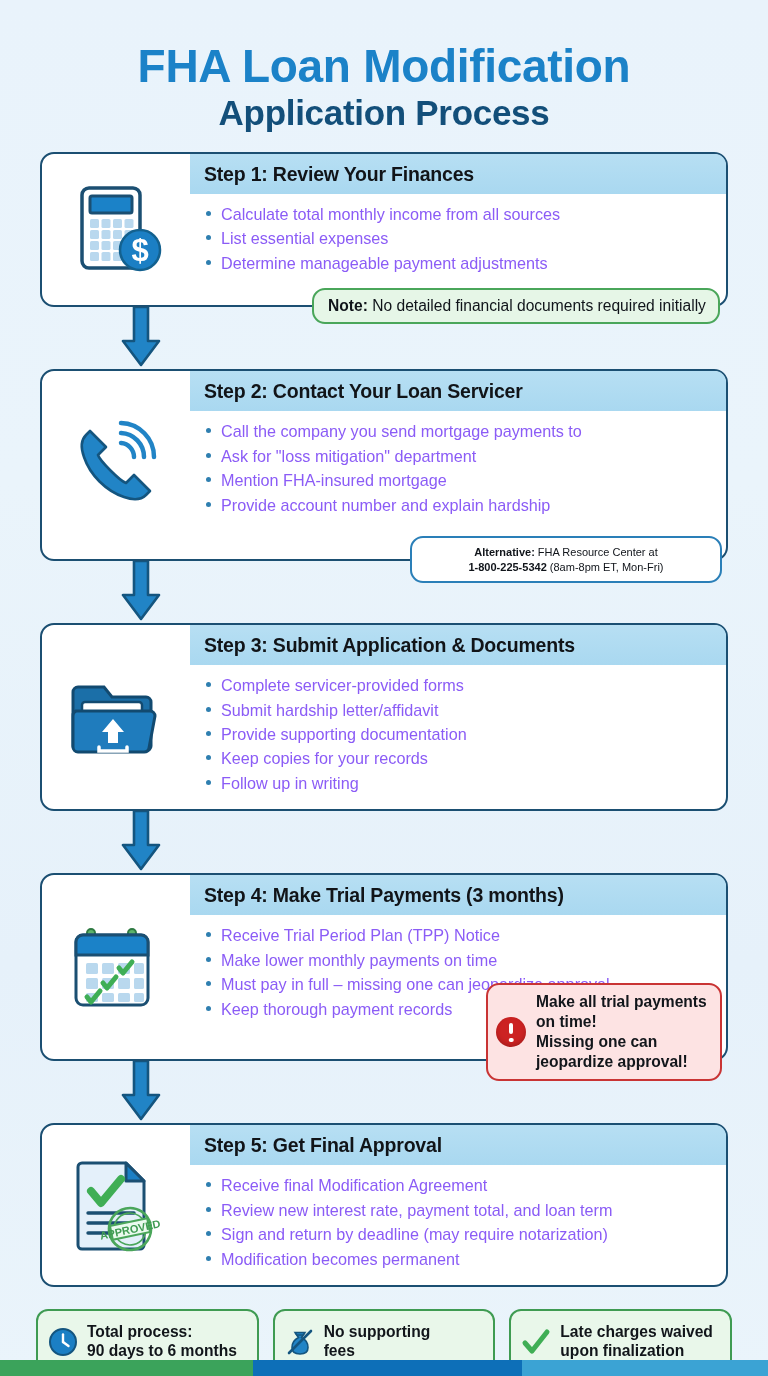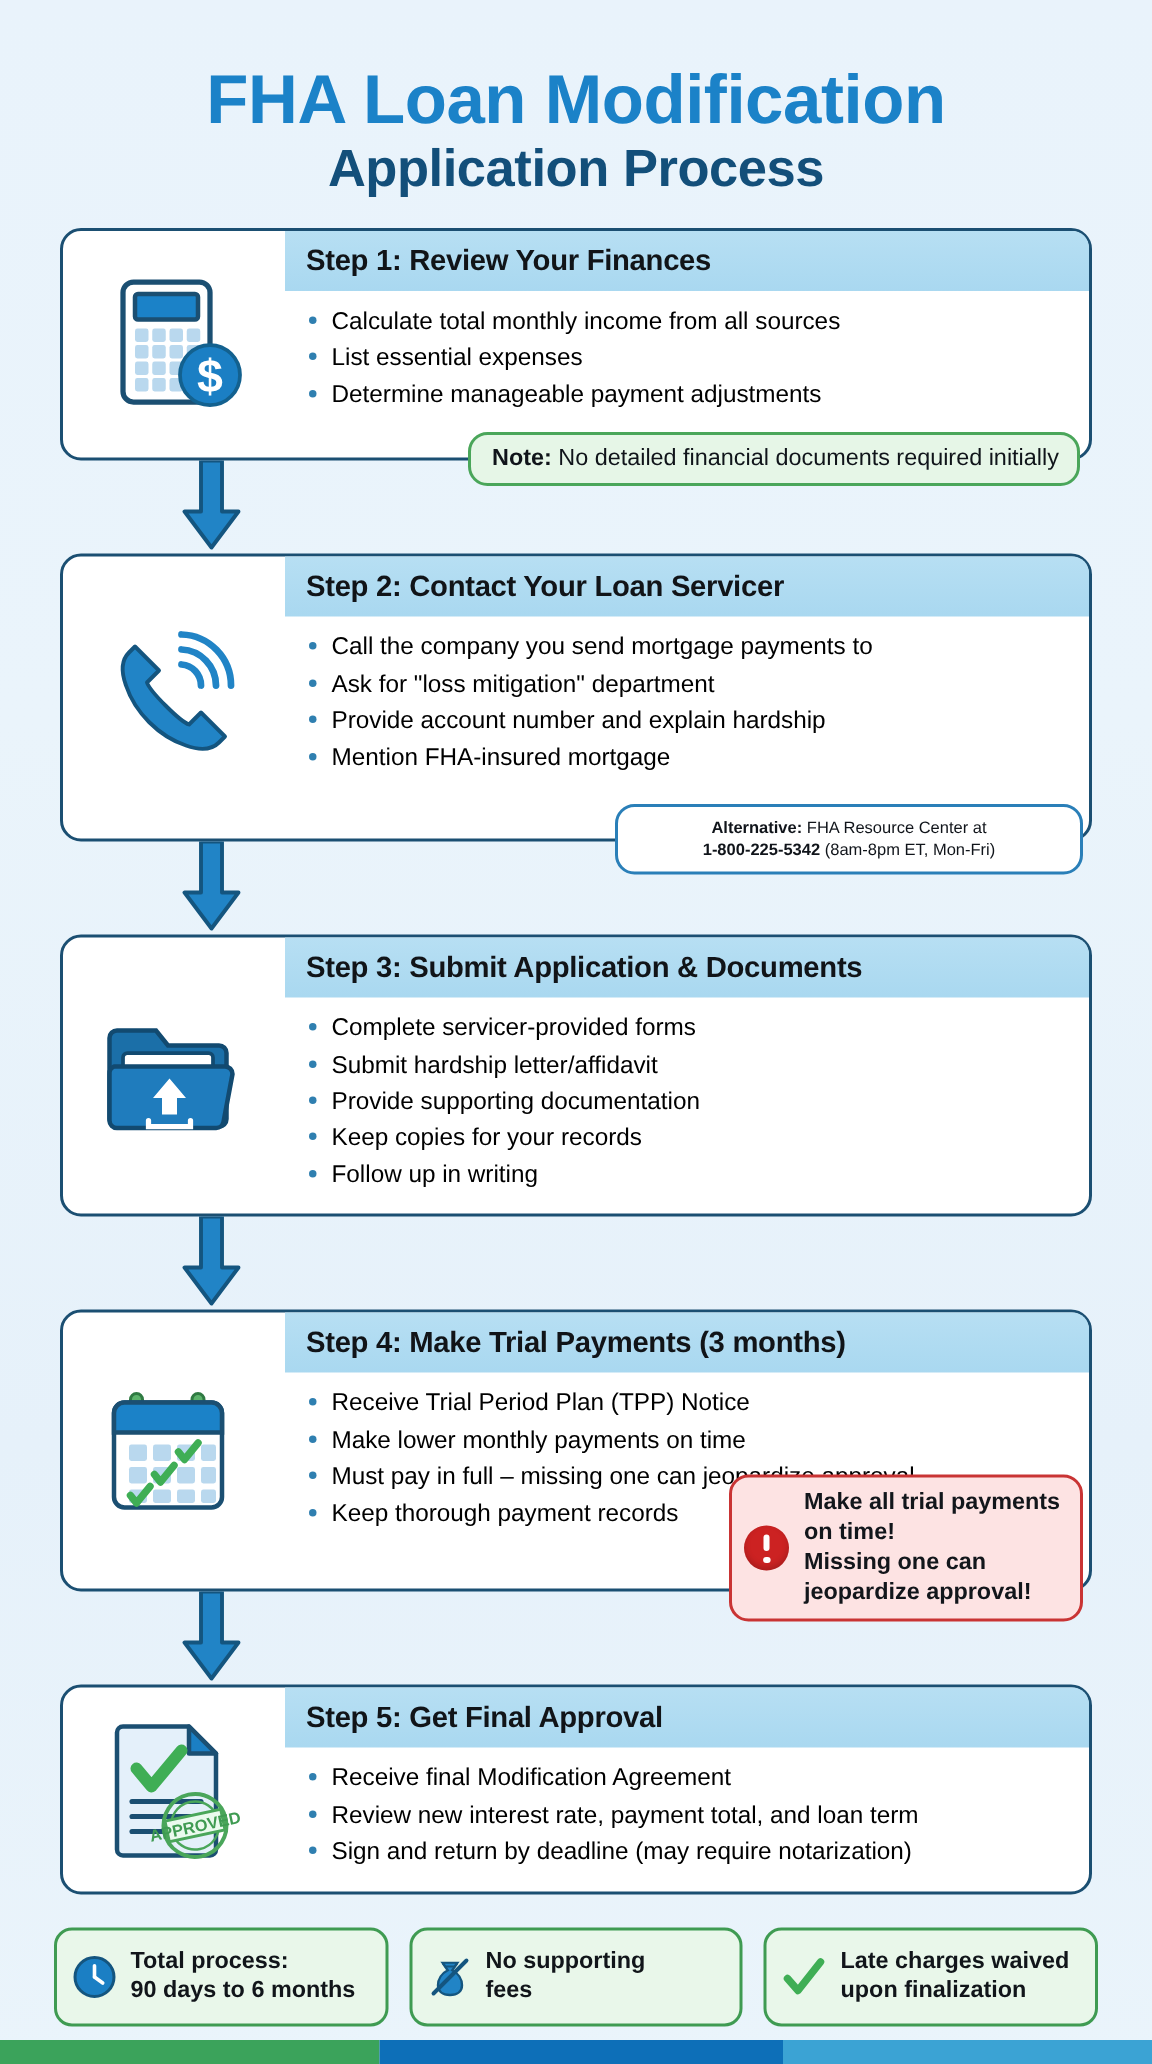--- a/index.html
+++ b/index.html
@@ -23,21 +23,21 @@
   .step-gap{height:62px;position:relative;}
 
   .icon-col{width:148px;min-width:148px;display:flex;align-items:center;justify-content:center;padding:6px 0;}
   .body-col{flex:1;display:flex;flex-direction:column;position:relative;padding-bottom:8px;}
 
   .step-head{background:linear-gradient(180deg,#b7dff3 0%,#a9d8f0 100%);
              border-top-right-radius:11px;padding:9px 12px 8px 14px;}
   .step-head .htext{font-size:19.5px;font-weight:bold;color:#111418;letter-spacing:-.2px;}
 
   ul.bullets{list-style:none;margin:8px 0 0 0;padding:0 10px 0 14px;}
-  ul.bullets li{position:relative;padding-left:17px;font-size:16.2px;color:#000000;line-height:1.51;}
+  ul.bullets li{position:relative;padding-left:17px;font-size:16.2px;color:#8b5cf6;line-height:1.51;}
   ul.bullets li::before{content:"";position:absolute;left:2px;top:9px;width:5px;height:5px;border-radius:50%;
                         background:#2f7fb0;}
   .note-box{position:absolute;right:6px;bottom:-19px;left:122px;
             background:#e6f6e7;border:2px solid #4aa65a;border-radius:13px;
             padding:7px 14px;font-size:15.6px;color:#10141a;white-space:nowrap;}
   .note-box b{font-weight:bold;}
 
   .alt-box{position:absolute;right:4px;bottom:-24px;left:220px;
            background:#ffffff;border:2px solid #2a7fb8;border-radius:13px;
            padding:7px 10px;text-align:center;font-size:11px;color:#10141a;line-height:1.33;}
@@ -140,22 +140,22 @@
           </g>
         </svg>
       </div>
       <div class="body-col">
         <div class="step-head">
           <div class="htext">Step 2: Contact Your Loan Servicer</div>
         </div>
         <ul class="bullets">
           <li>Call the company you send mortgage payments to</li>
           <li>Ask for "loss mitigation" department</li>
+          <li>Mention FHA-insured mortgage</li>
           <li>Provide account number and explain hardship</li>
-          <li>Mention FHA-insured mortgage</li>
         </ul>
         <div style="height:34px"></div>
         <div class="alt-box">
           <div><b>Alternative:</b><span> FHA Resource Center at</span></div>
           <div><b>1-800-225-5342</b><span> (8am-8pm ET, Mon-Fri)</span></div>
         </div>
       </div>
     </div>
 
     <div class="step-gap">
@@ -270,20 +270,21 @@
         </svg>
       </div>
       <div class="body-col">
         <div class="step-head">
           <div class="htext">Step 5: Get Final Approval</div>
         </div>
         <ul class="bullets">
           <li>Receive final Modification Agreement</li>
           <li>Review new interest rate, payment total, and loan term</li>
           <li>Sign and return by deadline (may require notarization)</li>
+          <li>Modification becomes permanent</li>
         </ul>
         <div style="height:6px"></div>
       </div>
     </div>
 
   </div>
 
   <div class="footer">
 
     <div class="badge">

